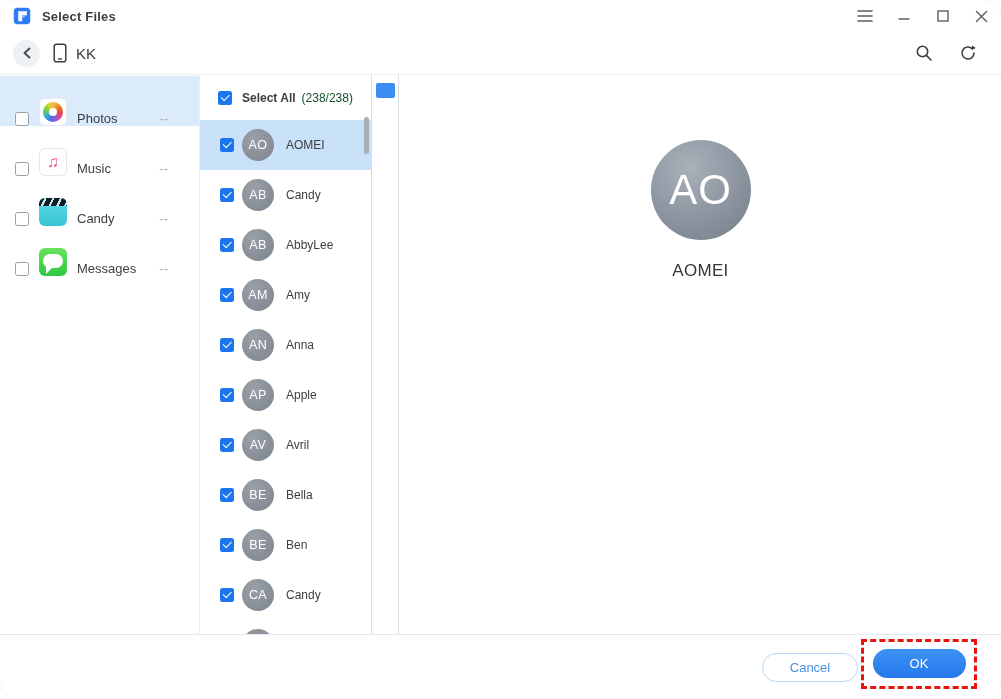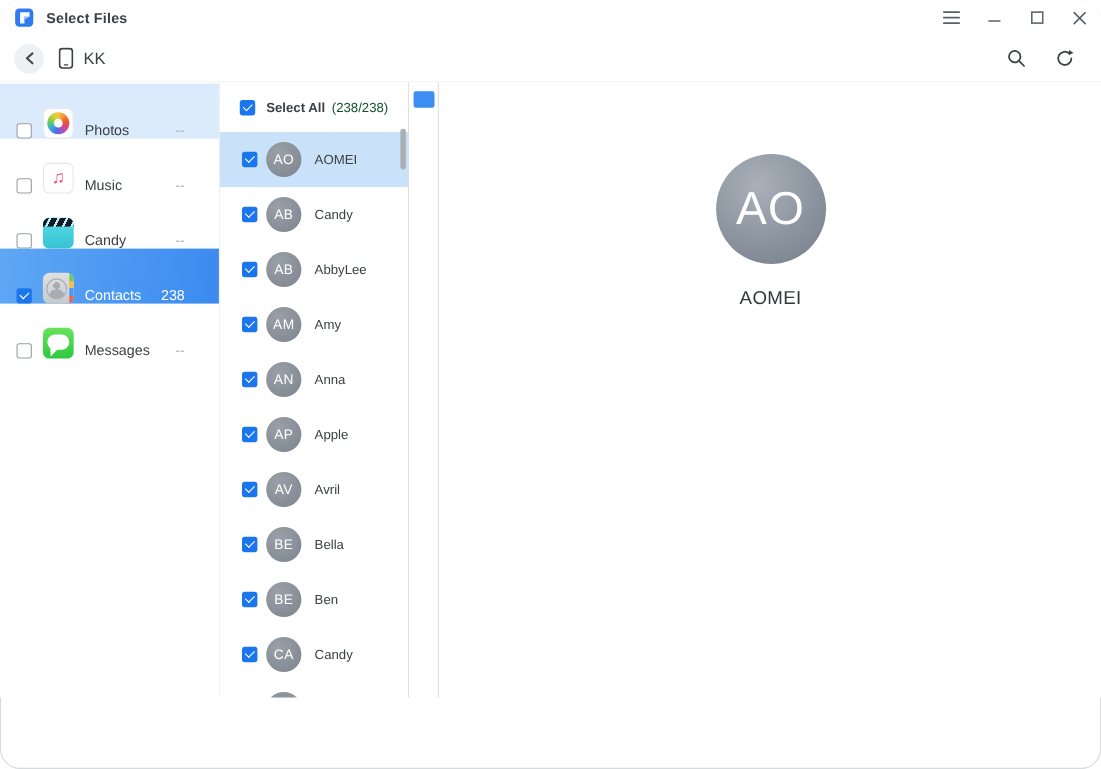--- a/index.html
+++ b/index.html
@@ -195,28 +195,20 @@
           <span class="side-count">--</span>
         </div>
 
         <div class="side-row">
           <span class="checkbox unchecked"></span>
           <span class="app-icon videos-icon"><span class="tabs"></span></span>
           <span class="side-label">Candy</span>
           <span class="side-count">--</span>
         </div>
 
-        <div class="side-row selected">
-          <span class="checkbox checked"></span>
-          <span class="app-icon contacts-icon">
-            <span class="tabs"></span>
-          </span>
-          <span class="side-label">Contacts</span>
-          <span class="side-count">238</span>
-        </div>
 
         <div class="side-row">
           <span class="checkbox unchecked"></span>
           <span class="app-icon messages-icon"><span class="tabs"></span></span>
           <span class="side-label">Messages</span>
           <span class="side-count">--</span>
         </div>
 
     </div>
 
@@ -348,14 +340,20 @@
         <div class="alpha-letter"></div>
 
     </div>
 
     <div class="detail-panel">
       <div class="big-avatar">AO</div>
       <div class="detail-name">AOMEI</div>
     </div>
   </div>
 
+  <div class="footer">
+    <button class="btn btn-cancel">Cancel</button>
+    <div class="ok-annotation">
+      <button class="btn btn-ok">OK</button>
+    </div>
+  </div>
 
 </div>
 
 </body></html>

